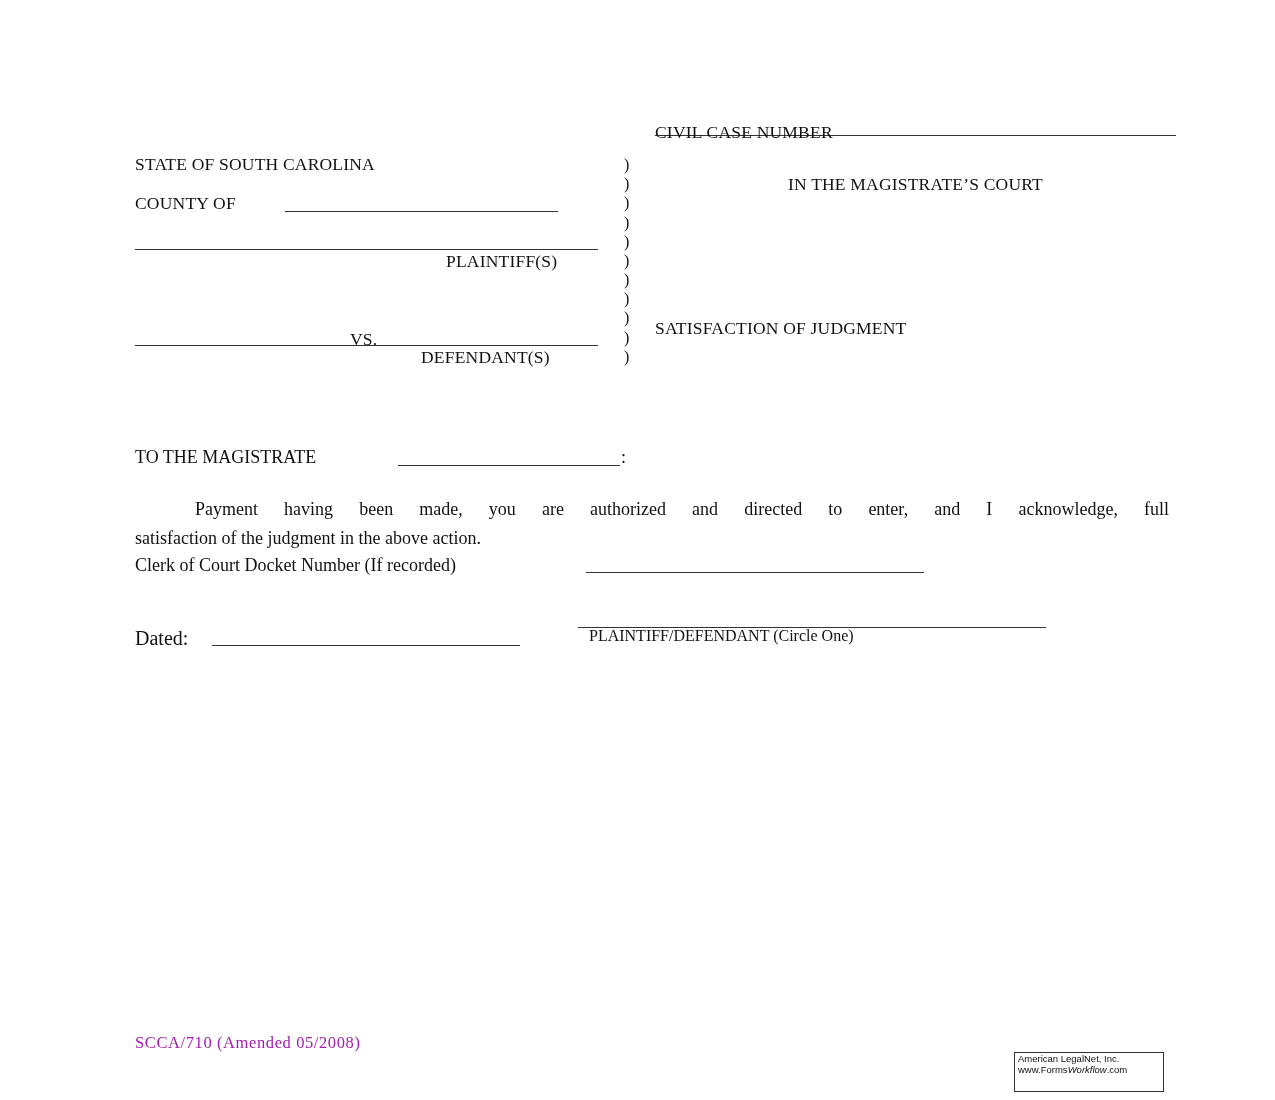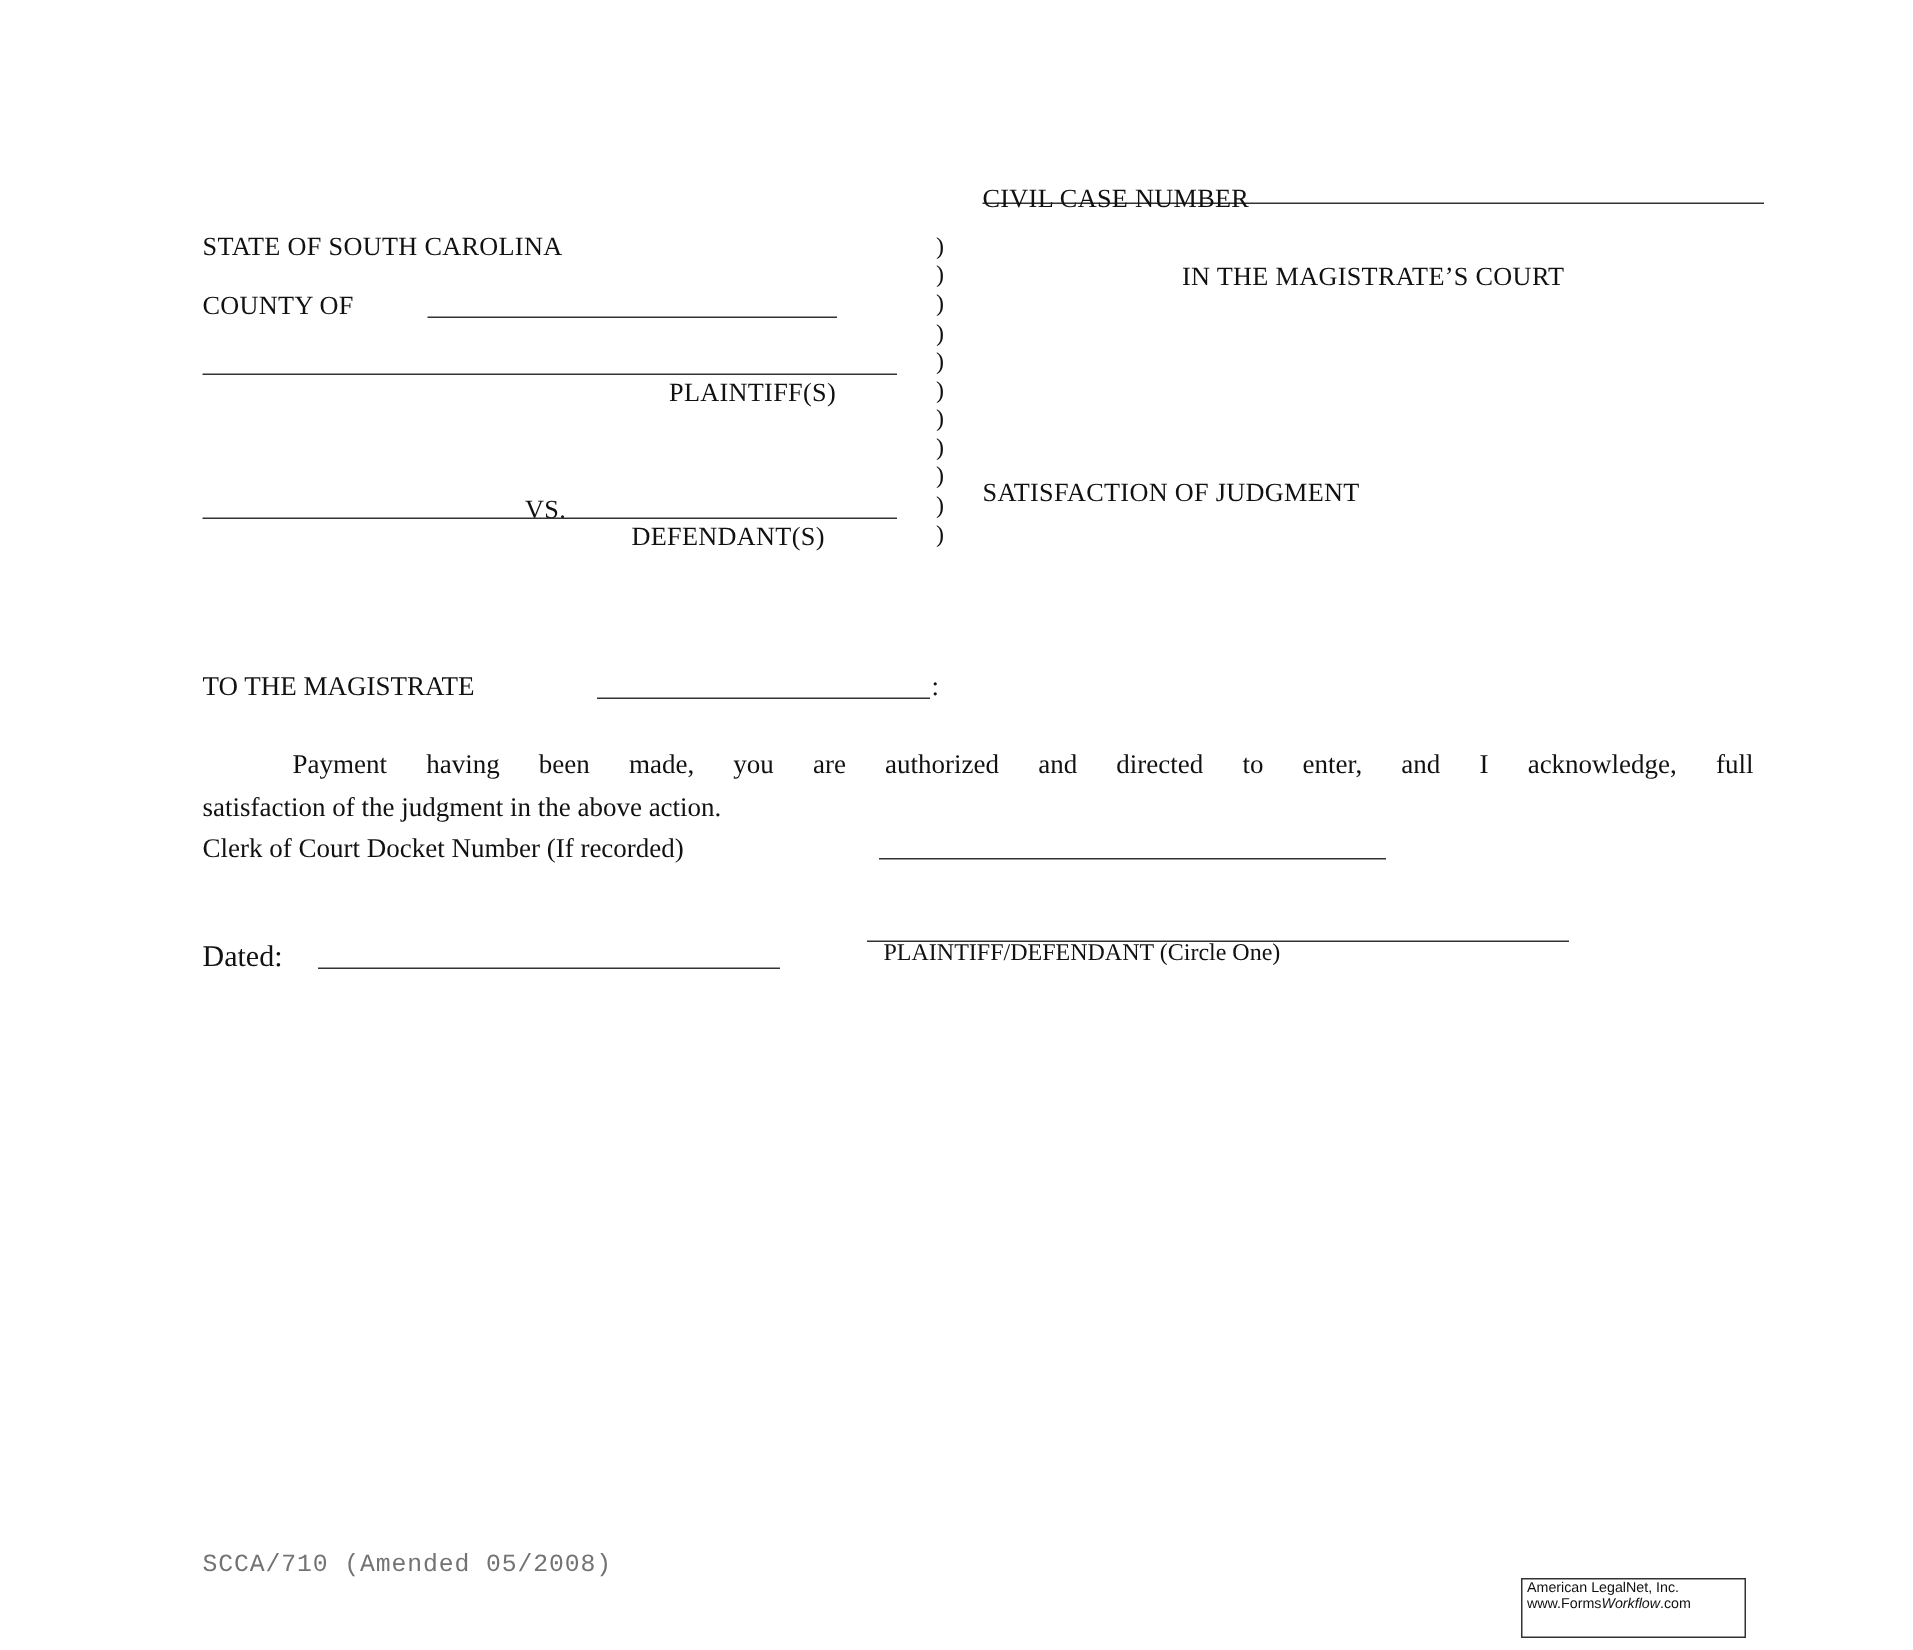--- a/index.html
+++ b/index.html
@@ -2,21 +2,21 @@
 <html><head>
 <meta charset="utf-8">
 <style>
   html, body { margin: 0; padding: 0; background: #ffffff; }
   body { width: 1275px; height: 1100px; position: relative; overflow: hidden; color: #111; font-family: "Liberation Serif", serif; }
   .abs { position: absolute; white-space: nowrap; text-align: right; }
   .caps { font-size: 17.5px; letter-spacing: 0.2px; }
   .body-text { font-size: 18px; }
   .line { position: absolute; border-top: 1px solid #333; height: 0; }
   .paren { position: absolute; left: 624px; font-size: 16px; }
-  .mono { font-family: Liberation Mono, monospace; font-size: 16.5px; color: #737373; letter-spacing: 0.6px; }
+  .mono { font-family: Liberation Serif, serif; font-size: 16.5px; color: #a21caf; letter-spacing: 0.6px; }
   .badge { position: absolute; left: 1014px; top: 1052px; width: 150px; height: 40px; border: 1px solid #333; font-family: "Liberation Sans", sans-serif; font-size: 9.5px; line-height: 10.5px; padding: 1px 3px; box-sizing: border-box; }
   .badge i { font-style: italic; }
   .justify { text-align: justify; text-align-last: justify; }
 </style>
 </head>
 <body>
 
 <div class="abs caps" style="left:135px; top:154px;">STATE OF SOUTH CAROLINA</div>
 
 <div class="abs caps" style="left:135px; top:193px;">

